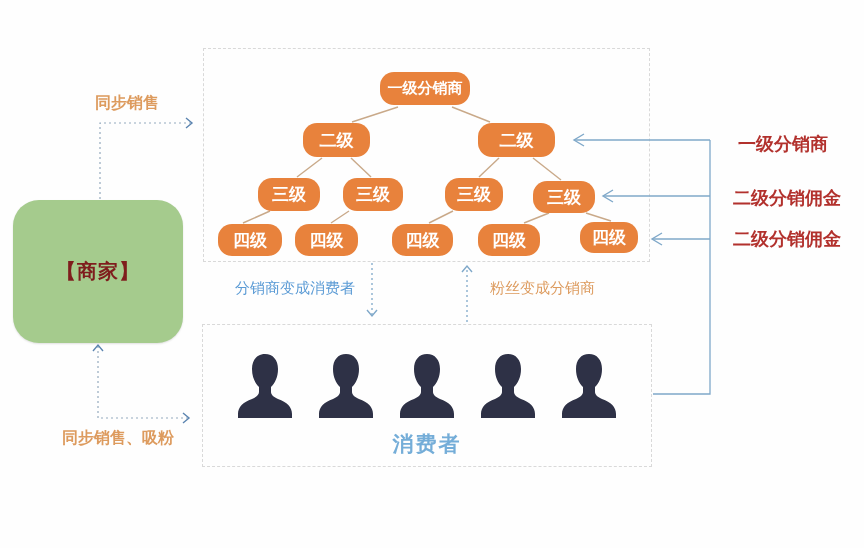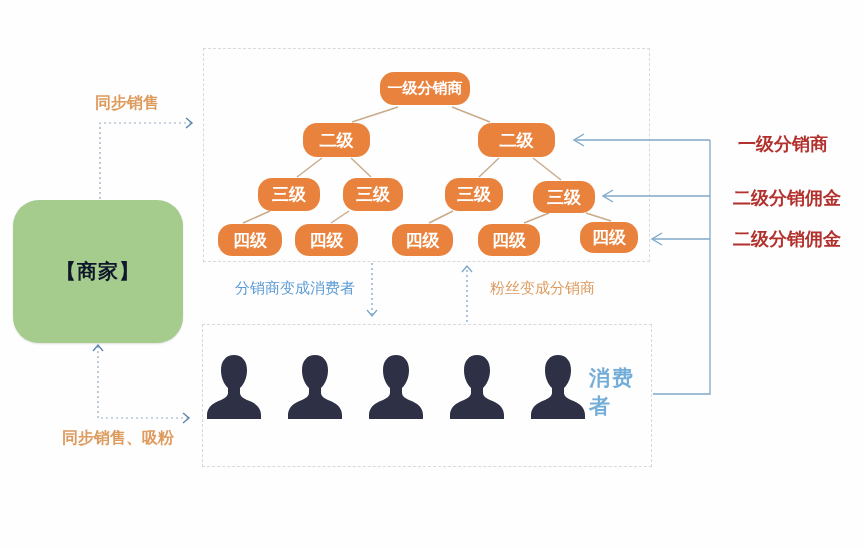--- a/index.html
+++ b/index.html
@@ -13,25 +13,25 @@
     --line-gray:#93a9bd;
     --silhouette:#2e3146;
     --consumer-label:#74add8;
   }
   *{box-sizing:border-box;margin:0;padding:0}
   body{font-family:"Liberation Sans","DejaVu Sans",sans-serif;background:#fff}
   .canvas{position:relative;width:864px;height:548px;background:#fefefe;overflow:hidden}
 
   .container-box{position:absolute;border:1px dashed #d9d9d9;background:#fefefe}
   .tree-box{left:203px;top:48px;width:447px;height:214px}
-  .consumer-box{left:202px;top:324px;width:450px;height:143px;display:flex;align-items:center;justify-content:flex-end;padding-bottom:8px}
+  .consumer-box{left:202px;top:324px;width:450px;height:143px;display:flex;flex-direction:column;align-items:center;justify-content:flex-end;padding-bottom:8px}
 
   .merchant{position:absolute;left:13px;top:200px;width:170px;height:143px;background:var(--merchant-green);
     border-radius:26px;display:flex;flex-direction:column;align-items:center;justify-content:center;gap:8px;
-    color:#0f172a;font-weight:bold;box-shadow:0 1px 2px rgba(0,0,0,.12)}
+    color:#7f1d1d;font-weight:bold;box-shadow:0 1px 2px rgba(0,0,0,.12)}
   .merchant .l1{font-size:20px;letter-spacing:1px}
   .merchant .l2{font-size:21px;letter-spacing:1px}
 
   .node{position:absolute;background:var(--node-orange);color:#fff;border-radius:14px;
     display:flex;align-items:center;justify-content:center;font-weight:bold;z-index:10}
   .n-l1{left:380px;top:72px;width:90px;height:33px;font-size:15px}
   .n-l2a{left:303px;top:123px;width:67px;height:34px;font-size:17px}
   .n-l2b{left:478px;top:123px;width:77px;height:34px;font-size:17px}
   .n-l3a{left:258px;top:178px;width:62px;height:33px;font-size:17px}
   .n-l3b{left:343px;top:178px;width:60px;height:33px;font-size:17px}

